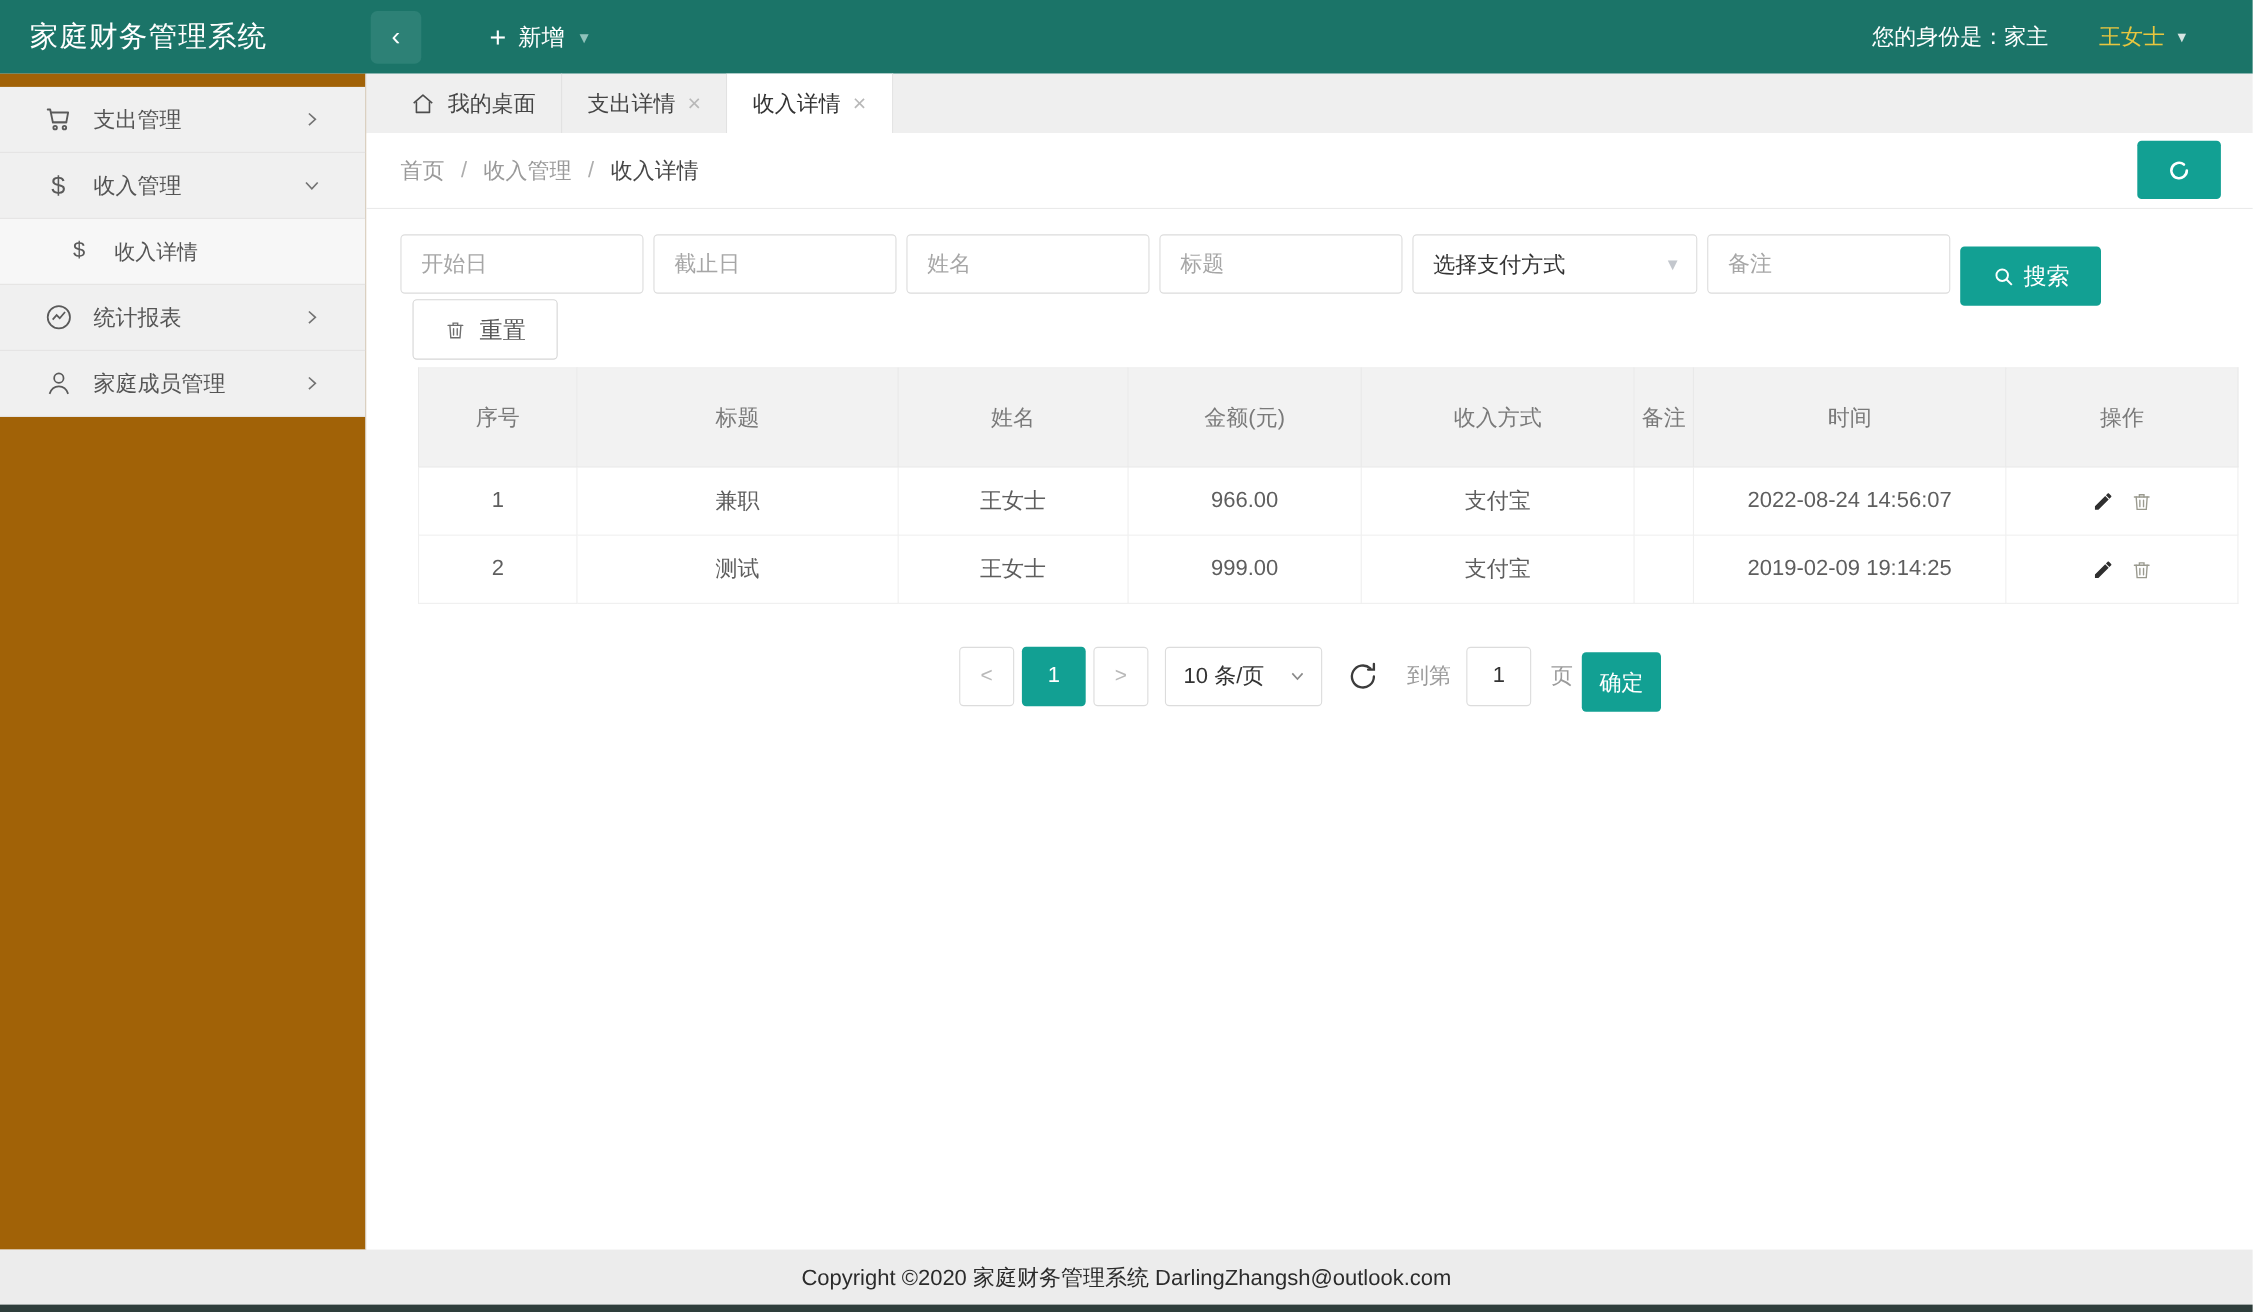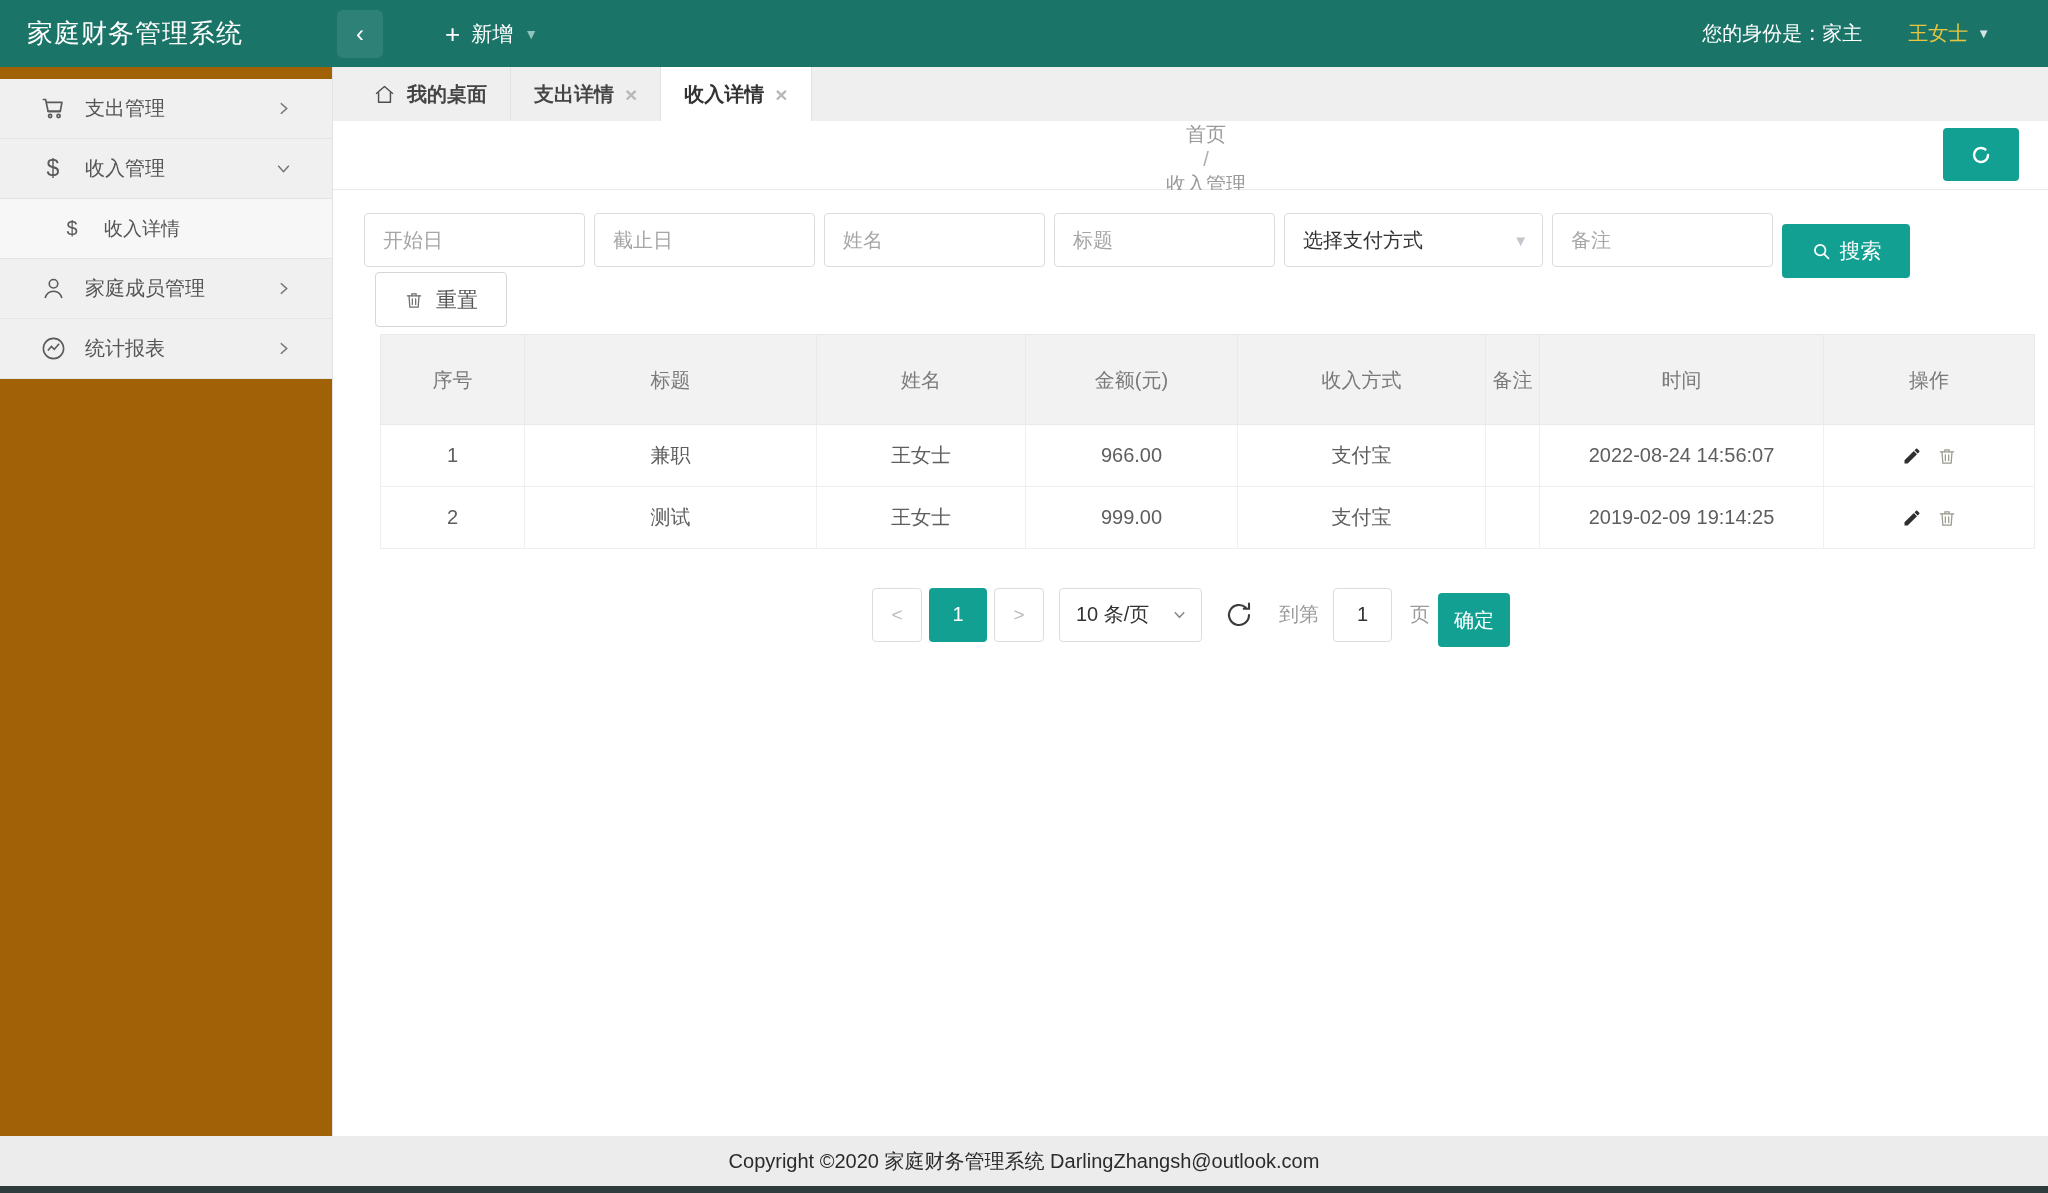--- a/index.html
+++ b/index.html
@@ -45,35 +45,35 @@
   .side-item .side-icon { width: 30px; display: flex; justify-content: center; color: #5a5a5a; }
   .dollar-glyph { font-size: 23px; color: #5a5a5a; }
   .side-label { margin-left: 17px; flex: 1; }
   .side-caret { color: #737373; }
   .side-item.sub { padding-left: 57px; background: #f7f7f7; font-size: 19px; }
   .side-item.sub .dollar-glyph { font-size: 20px; }
 
   
   .tabs {
     position: absolute; top: 67px; left: 333px; right: 0; height: 54px;
-    background: #efefef; display: flex; padding-left: 17px; font-weight: bold;
+    background: #efefef; display: flex; padding-left: 17px;
   }
   .tab {
     display: flex; align-items: center; gap: 11px; padding: 0 23px;
     font-size: 20px; color: #454545; border-right: 1px solid #e2e2e2; cursor: pointer;
   }
   .tab.active { background: #fff; color: #333; }
   .tab-close { color: #b8b8b8; font-size: 21px; line-height: 1; }
   .home-ic { color: #4d4d4d; }
 
   
   .crumb-row {
     position: absolute; top: 121px; left: 333px; right: 0; height: 69px;
     background: #fff; border-bottom: 1px solid #eaeaea;
-    display: flex; align-items: center; padding-left: 31px; font-size: 20px; flex-direction: column;
+    display: flex; align-items: center; padding-left: 31px; font-size: 20px;
   }
   .crumb { color: #9a9a9a; }
   .crumb-sep { color: #adadad; margin: 0 15px; }
   .crumb-last { color: #474747; }
   .refresh-btn {
     position: absolute; right: 29px; top: 7px; width: 76px; height: 53px;
     background: #12a093; border: none; border-radius: 4px; cursor: pointer;
     display: flex; align-items: center; justify-content: center;
   }
 
@@ -217,39 +217,39 @@
   </div>
   <div class="side-item sub">
     <span class="side-icon">
         <span class="dollar-glyph">$</span>
       </span>
     <span class="side-label">收入详情</span>
   </div>
   <div class="side-item">
     <span class="side-icon">
       <svg width="27" height="27" viewBox="0 0 24 24" fill="none" stroke="currentColor" stroke-width="1.4">
-          <circle cx="12" cy="7.8" r="3.8"></circle>
-          <path d="M4.5 20.5c1.4-4.2 4-6 7.5-6s6.1 1.8 7.5 6"></path>
-        </svg>
-    </span>
-    <span class="side-label">家庭成员管理</span>
+          <circle cx="12" cy="12" r="9"></circle>
+          <path d="M7 13.8l3.2-3.6 2.5 2.5 4.3-5"></path>
+        </svg>
+    </span>
+    <span class="side-label">统计报表</span>
     <span class="side-caret">
       <svg width="17" height="17" viewBox="0 0 16 16" fill="none" stroke="currentColor" stroke-width="1.4">
           <polyline points="5.5 3 11 8 5.5 13"></polyline>
         </svg>
     </span>
   </div>
   <div class="side-item">
     <span class="side-icon">
       <svg width="27" height="27" viewBox="0 0 24 24" fill="none" stroke="currentColor" stroke-width="1.4">
-          <circle cx="12" cy="12" r="9"></circle>
-          <path d="M7 13.8l3.2-3.6 2.5 2.5 4.3-5"></path>
-        </svg>
-    </span>
-    <span class="side-label">统计报表</span>
+          <circle cx="12" cy="7.8" r="3.8"></circle>
+          <path d="M4.5 20.5c1.4-4.2 4-6 7.5-6s6.1 1.8 7.5 6"></path>
+        </svg>
+    </span>
+    <span class="side-label">家庭成员管理</span>
     <span class="side-caret">
       <svg width="17" height="17" viewBox="0 0 16 16" fill="none" stroke="currentColor" stroke-width="1.4">
           <polyline points="5.5 3 11 8 5.5 13"></polyline>
         </svg>
     </span>
   </div>
 </div>
 
 <div class="tabs">
   <div class="tab">

